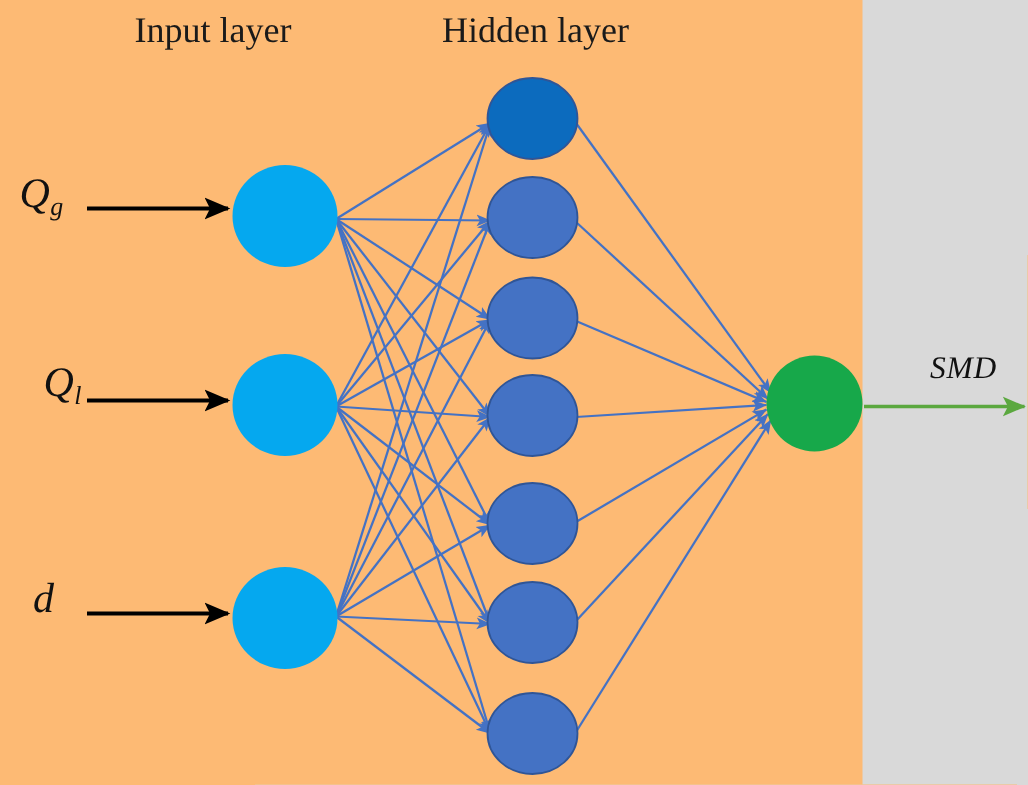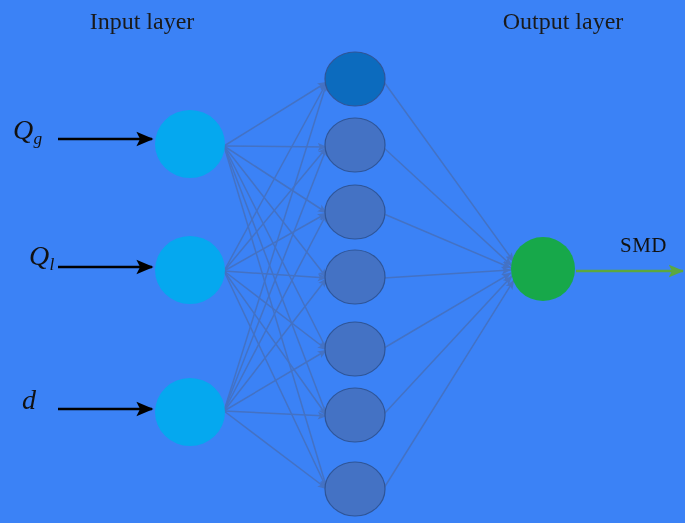--- a/index.html
+++ b/index.html
@@ -4,22 +4,22 @@
 <style>
   html,body{margin:0;padding:0;}
   body{
     width:685px;height:523px;
     background:#d9d9d9;
     font-family:"Liberation Serif", serif;
     overflow:hidden;
   }
   #diagram{
     position:relative;
-    width:685px;height:523px;
-    background:#3b82f6;
+    width:575px;height:523px;
+    background:#fdba74;
   }
   #net-svg{
     position:absolute;left:0;top:0;
     width:685px;height:523px;
   }
   .layer-title{
     position:absolute;
     font-family:"Liberation Serif", serif;
     font-size:24px;
     color:#1a1a1a;
@@ -38,33 +38,34 @@
     font-size:0.62em;
     font-style:italic;
     vertical-align:baseline;
     position:relative;
     top:0.30em;
     left:0.02em;
   }
   .out-label{
     position:absolute;
     font-family:"Liberation Serif", serif;
+    font-style:italic;
     font-size:21px;
     color:#111111;
     white-space:nowrap;
     letter-spacing:0.5px;
   }
 </style>
 </head>
 <body>
 
 <div id="diagram">
 
   <div class="layer-title" style="left:72px;top:8px;width:140px;">Input layer</div>
-  <div class="layer-title" style="left:483px;top:8px;width:160px;">Output layer</div>
+  <div class="layer-title" style="left:277px;top:8px;width:160px;">Hidden layer</div>
 
   <div class="var-label" style="left:13px;top:114px;">
     <span>Q</span><sub>g</sub>
   </div>
   <div class="var-label" style="left:13px;top:240px;margin-left:16px;">
     <span>Q</span><sub>l</sub>
   </div>
   <div class="var-label" style="left:22px;top:384px;">
     <span>d</span><sub></sub>
   </div>

